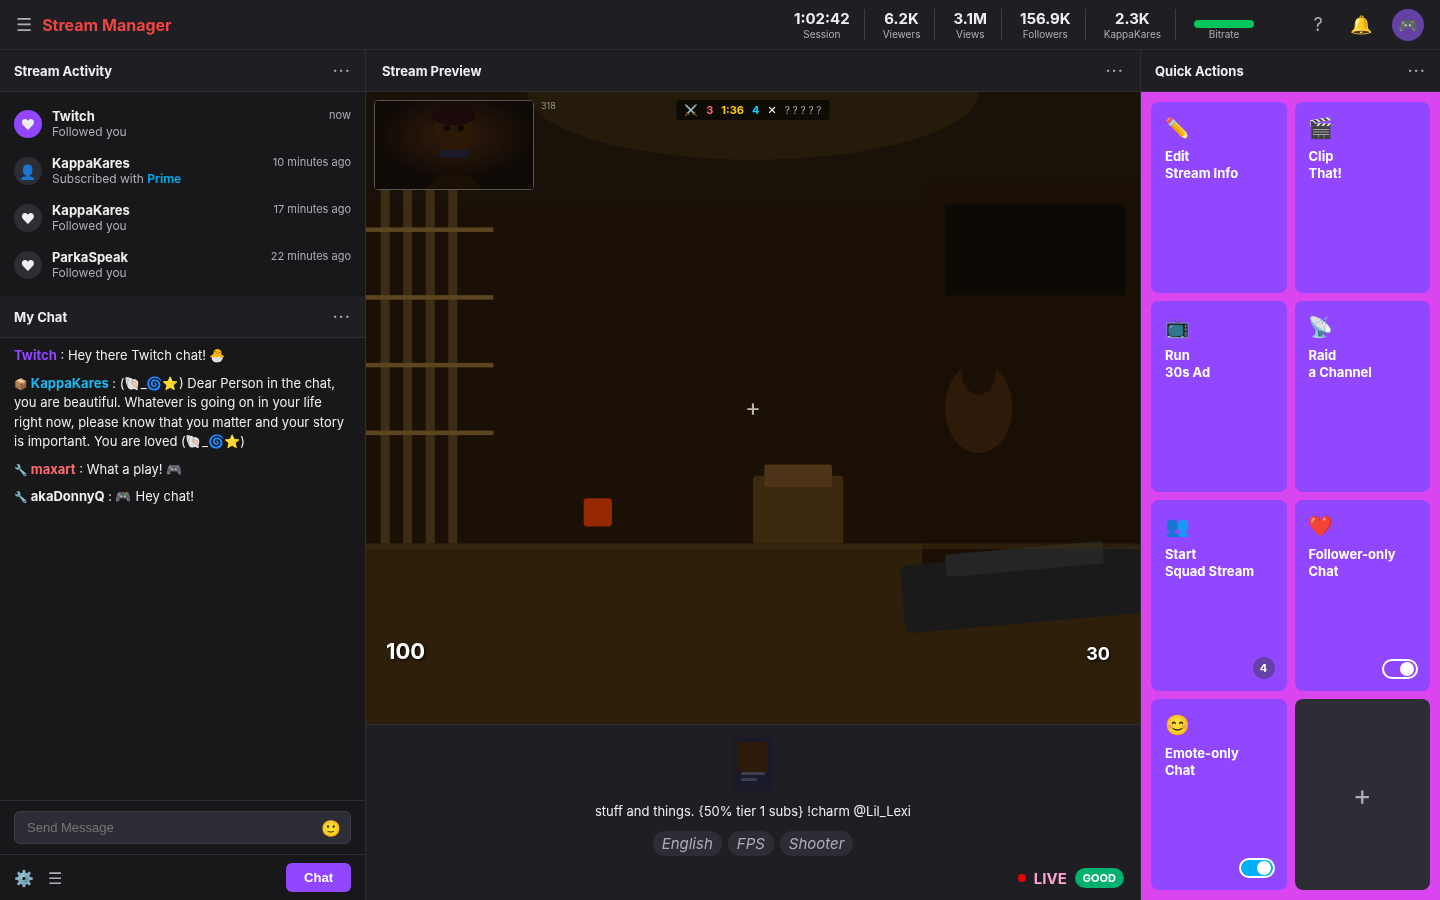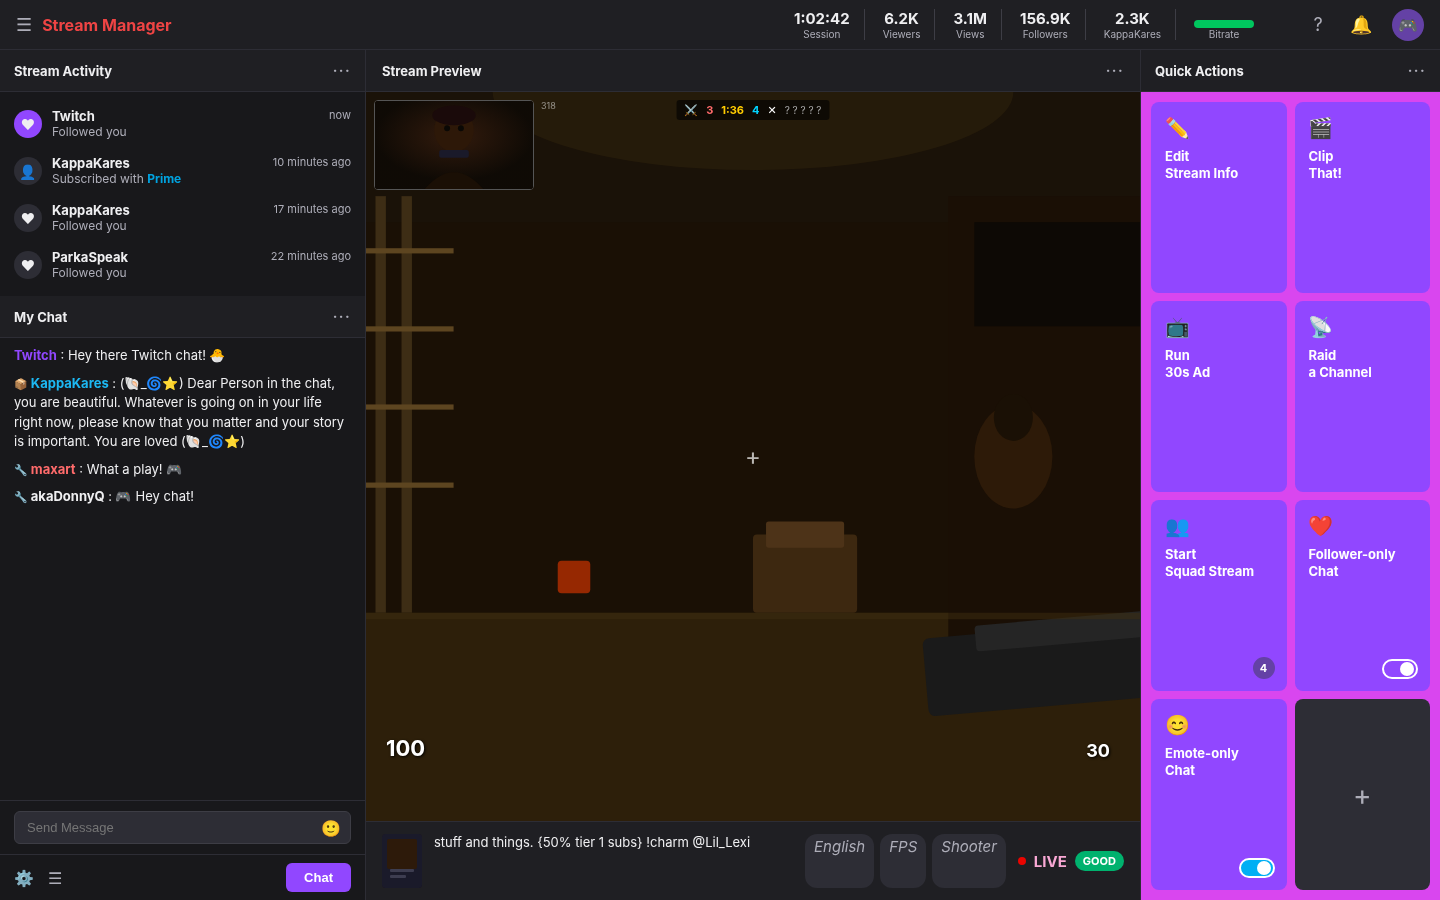--- a/index.html
+++ b/index.html
@@ -182,23 +182,25 @@
       border-radius: 3px;
     }
     .hud-num { font-weight: 700; color: #00d4ff; }
     .hud-score { font-weight: 700; color: #ff6b6b; }
     .hud-timer { color: #ffcc00; font-weight: 700; }
     
     .stream-bottom-bar {
       background: #1f1f23;
       padding: 12px 16px;
       display: flex;
+      align-items: center;
       gap: 12px;
       border-top: 1px solid #2d2d35;
       flex-shrink: 0;
+      flex-direction: column;
     }
     .stream-game-thumb {
       width: 40px;
       height: 54px;
       background: linear-gradient(135deg, #2d1a0a, #1a0a0a);
       border-radius: 4px;
       flex-shrink: 0;
       display: flex;
       align-items: center;
       justify-content: center;

